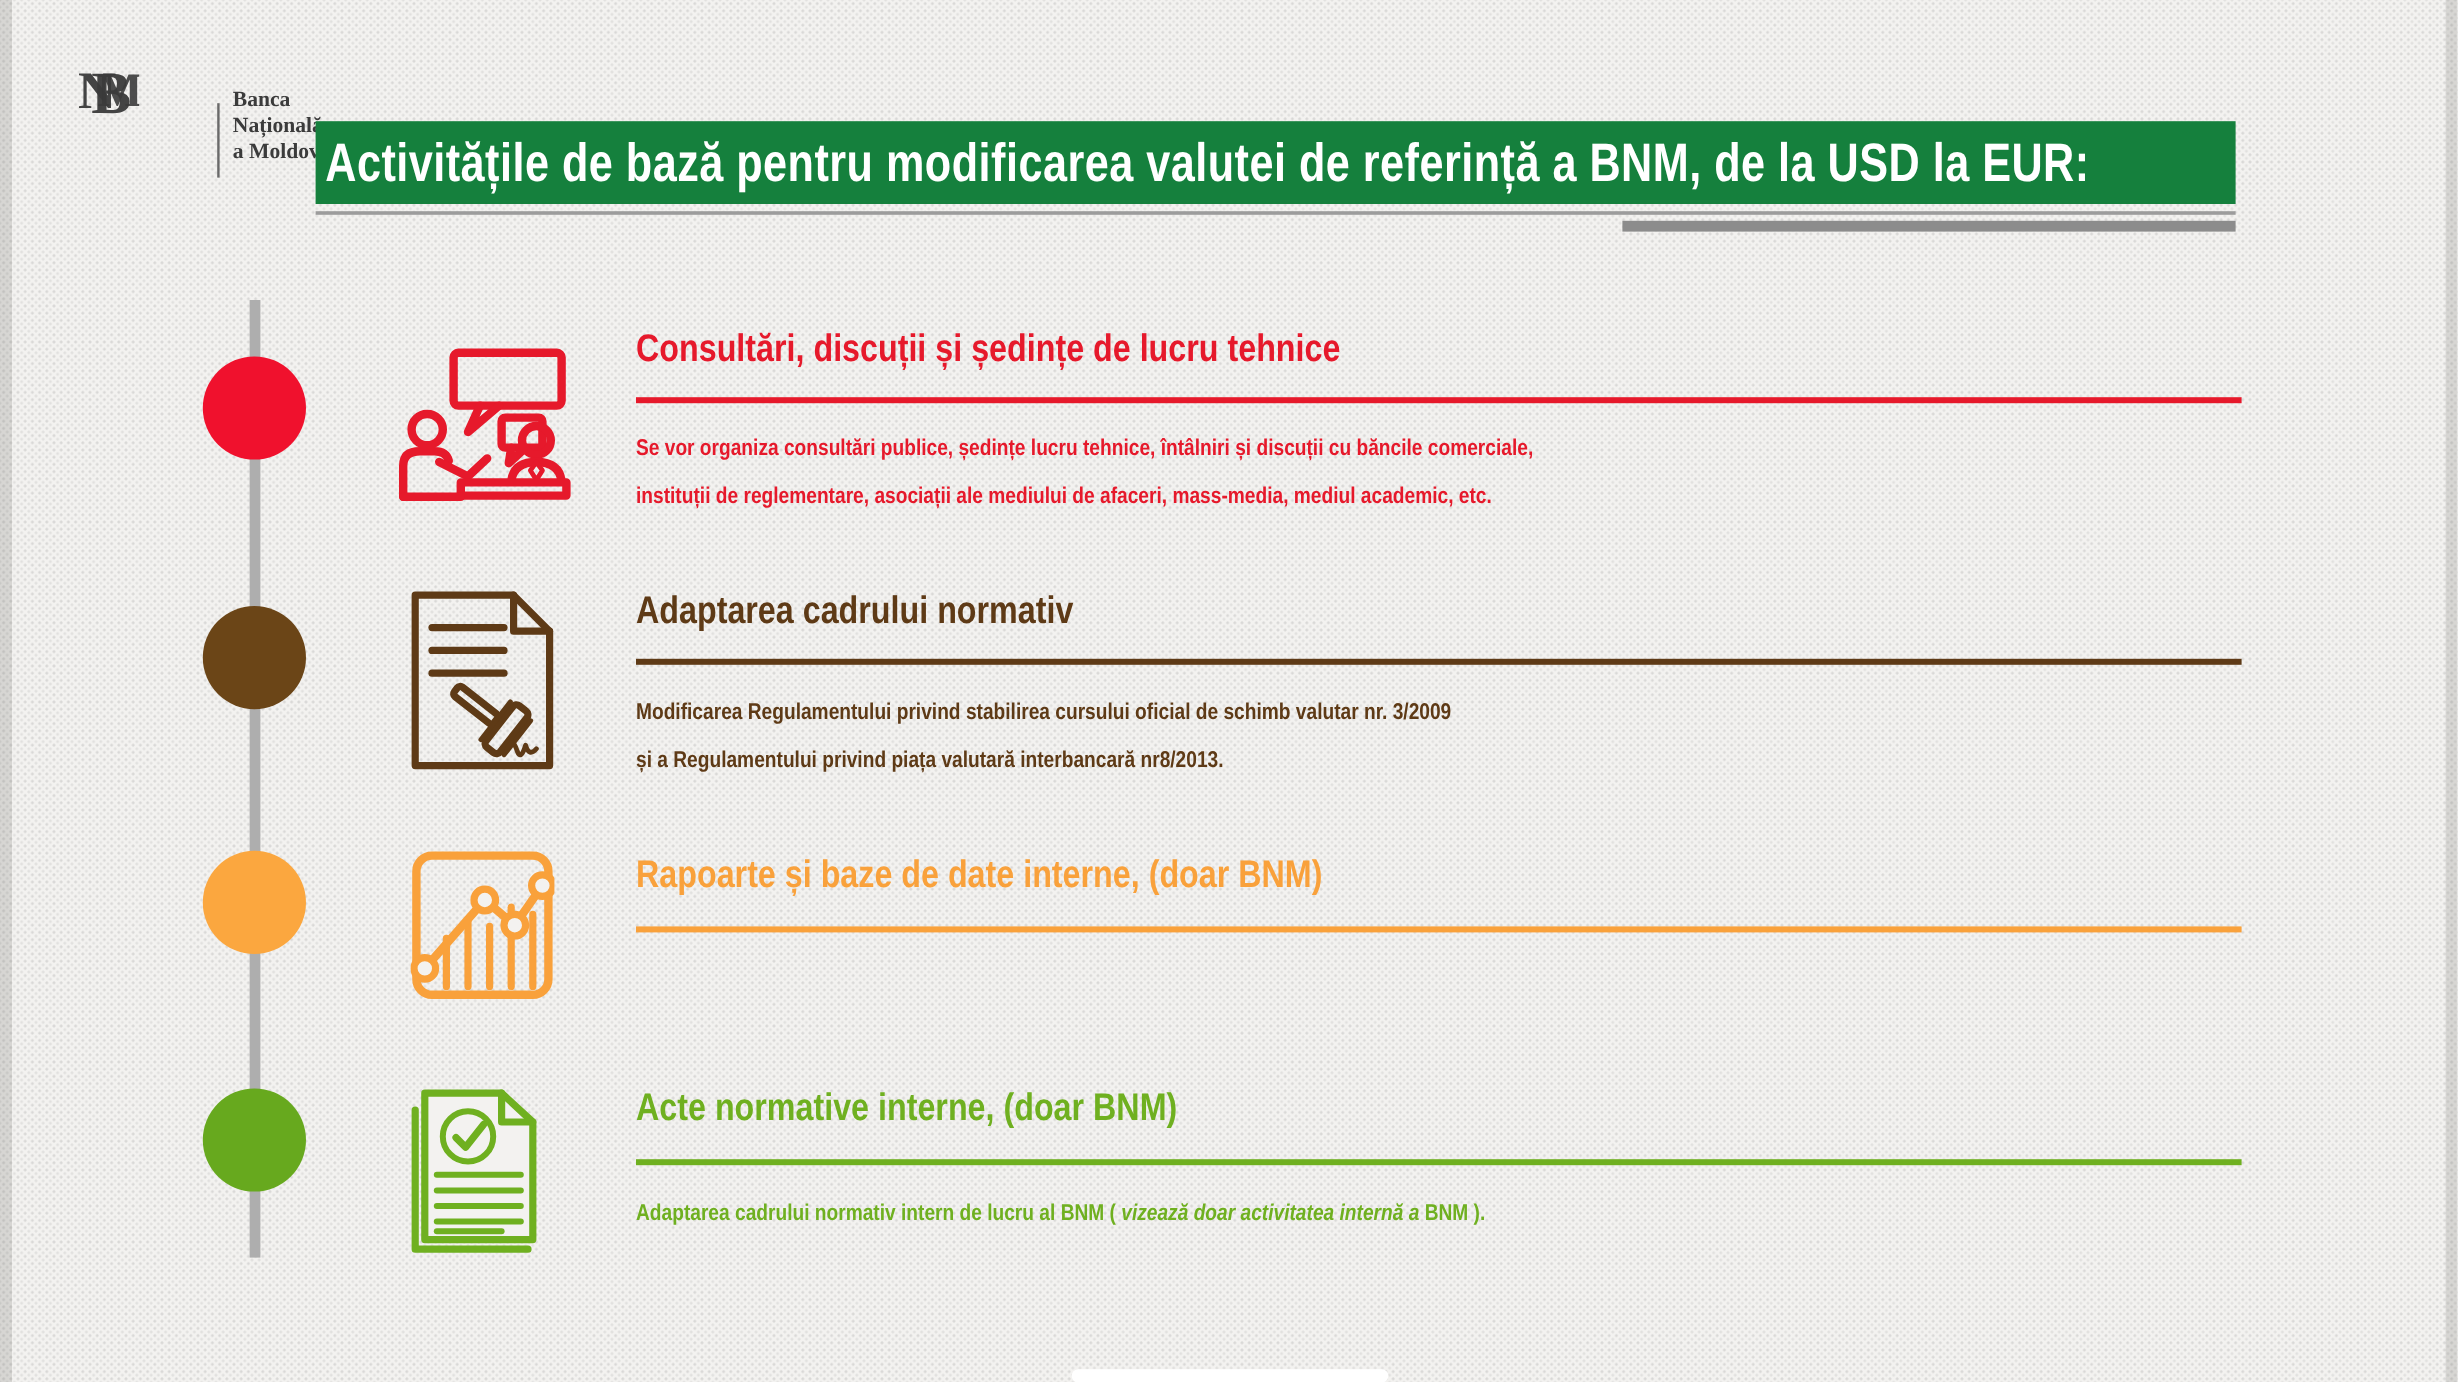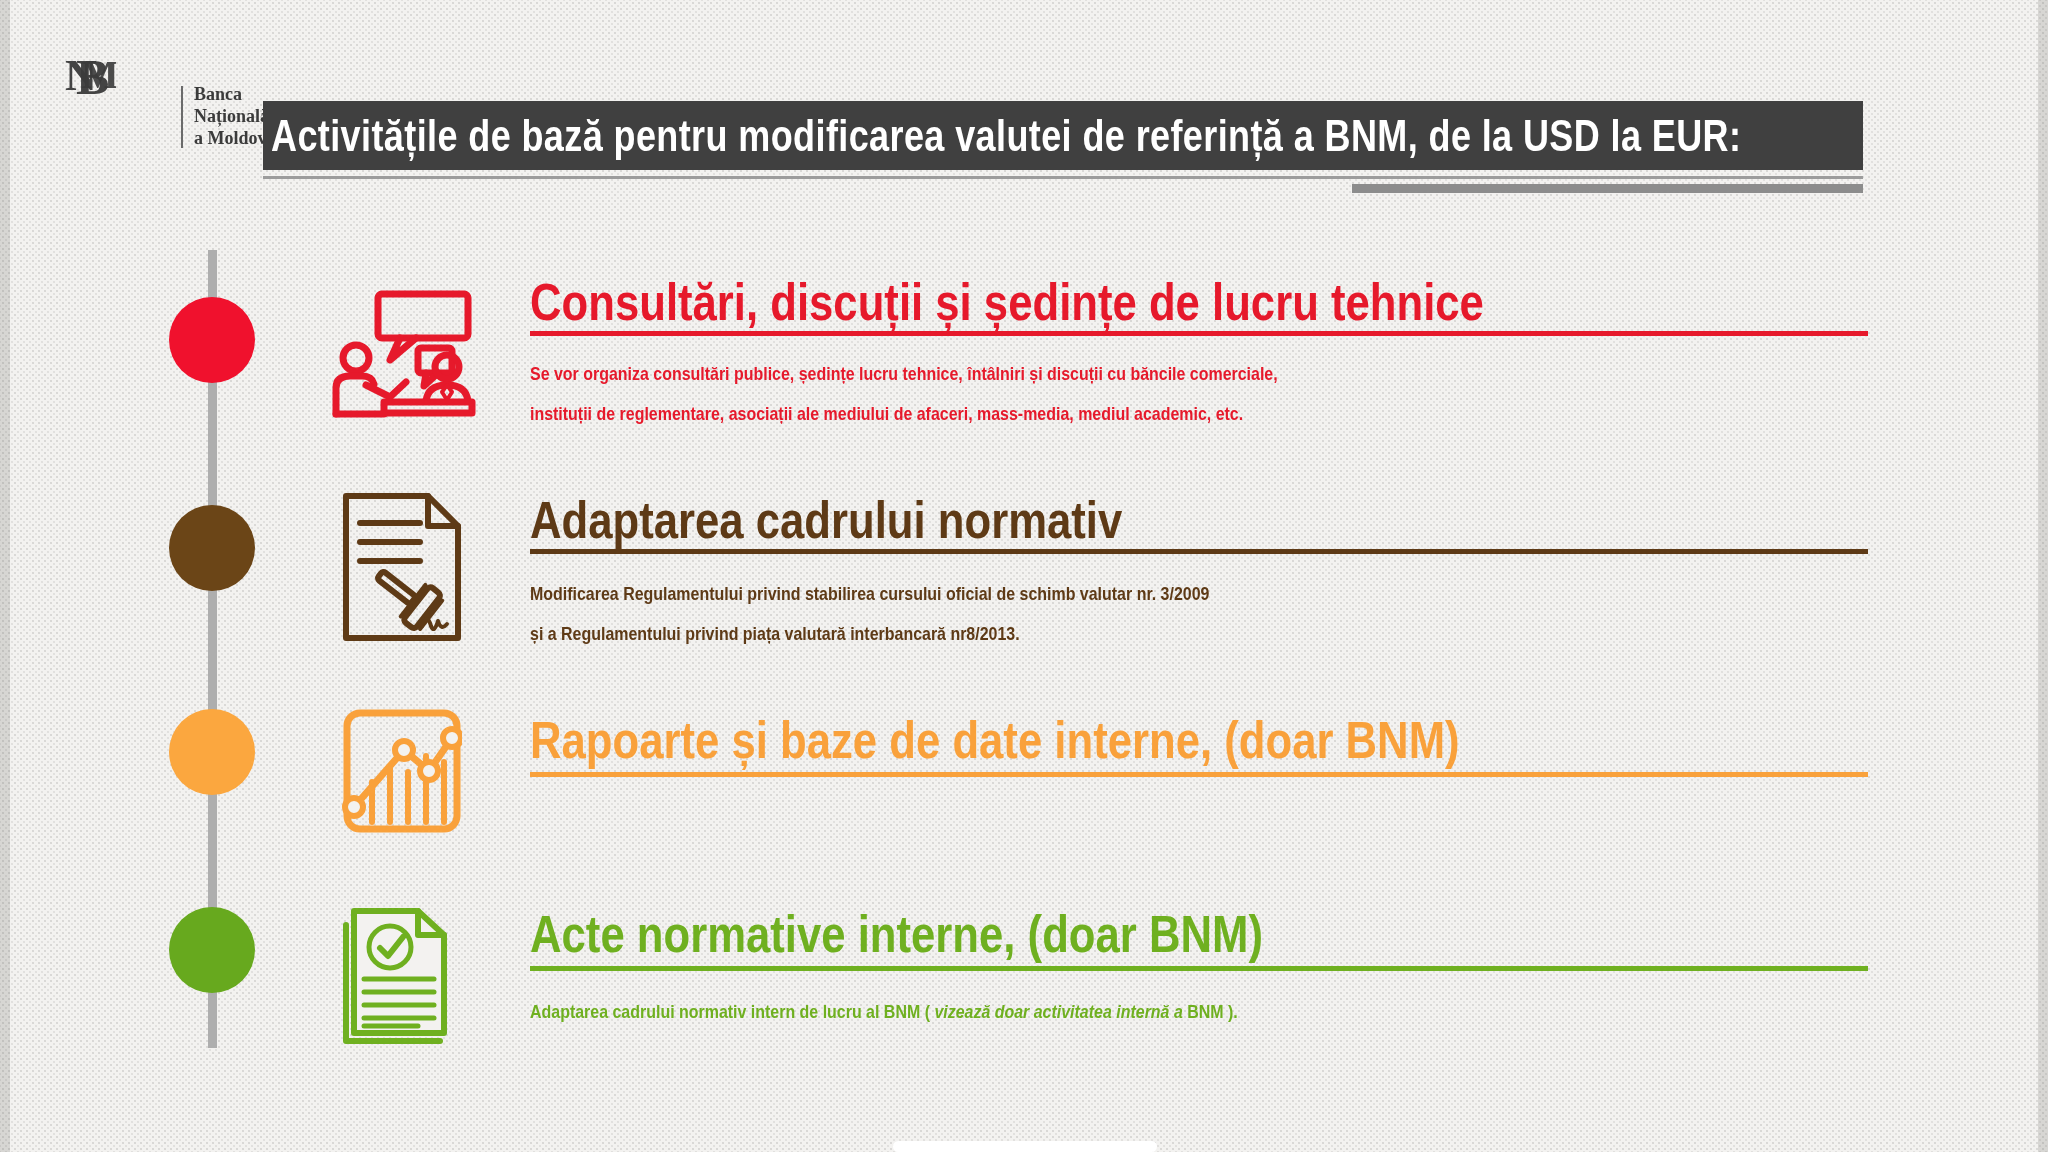--- a/index.html
+++ b/index.html
@@ -11,34 +11,34 @@
       radial-gradient(rgba(125,125,125,.22) 1px, transparent 1.4px),
       radial-gradient(rgba(125,125,125,.15) 1px, transparent 1.4px);
     background-size:6px 6px,6px 6px;
     background-position:0 0,3px 3px;
   }
   .abs{position:absolute;}
   .edge{top:0;height:1152px;background:rgba(90,88,82,.18);}
   
   .logo-wrap{left:60px;top:40px;width:260px;height:80px;}
   .logo-divider{left:121px;top:46px;width:2px;height:62px;background:#6a6a6a;position:absolute;}
-  .brand-text{left:134px;top:43px;position:absolute;font-family:"Liberation Serif",serif;
+  .brand-text{left:134px;top:31px;position:absolute;font-family:"Liberation Serif",serif;
     font-size:18px;line-height:22px;color:#3b3b3b;font-weight:600;}
   
-  .title-bar{left:263px;top:101px;width:1600px;height:69px;background:#404040;}
+  .title-bar{left:263px;top:101px;width:1600px;height:69px;background:#15803d;}
   .title-text{display:inline-block;white-space:nowrap;transform:scaleX(.8);transform-origin:0 50%;
     color:#fff;font-weight:700;font-size:45px;line-height:69px;padding-left:10px;letter-spacing:.5px;}
   .u-thin{left:263px;top:176px;width:1600px;height:3px;background:#9c9c9c;}
   .u-thick{left:1352px;top:184px;width:511px;height:9px;background:#8c8c8c;}
   
   .tl-line{left:208px;top:250px;width:9px;height:798px;background:#aeaeae;}
   .tl-dot{width:86px;height:86px;border-radius:50%;left:169px;background:var(--c);}
   
   .section{left:0;width:2048px;height:180px;}
-  .sec-title{position:absolute;left:530px;top:2px;color:var(--c);font-weight:700;font-size:52px;}
+  .sec-title{position:absolute;left:530px;top:2px;color:var(--c);font-weight:700;font-size:32px;}
   .cond{display:inline-block;white-space:nowrap;transform:scaleX(.84);transform-origin:0 50%;}
   .sec-underline{position:absolute;left:530px;width:1338px;height:5px;background:var(--c);}
   .sec-body{position:absolute;left:530px;color:var(--c);font-weight:700;font-size:19px;line-height:40px;}
   .sec-body i{font-style:italic;}
   .icon{position:absolute;color:var(--c);}
   .icon svg{display:block;}
   
   .bottom-bar{left:893px;top:1141px;width:264px;height:11px;background:#ffffff;border-radius:6px;}
 </style>
 </head>

